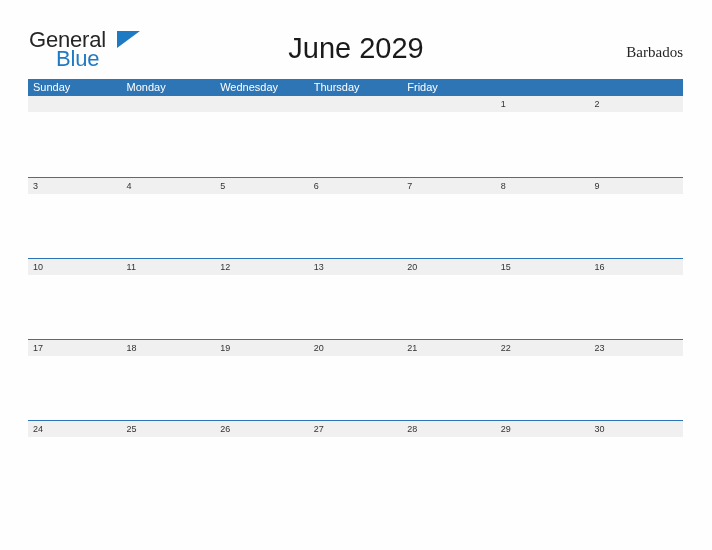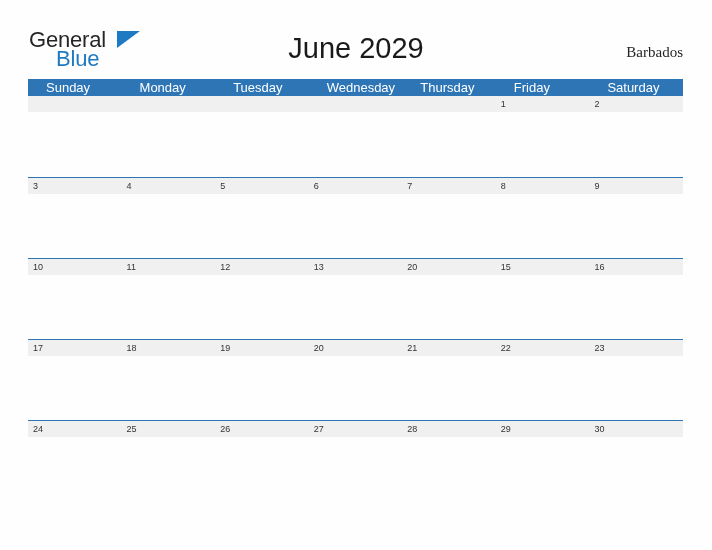--- a/index.html
+++ b/index.html
@@ -89,23 +89,23 @@
 
   .weekday-row {
     display: flex;
     width: 655px;
     height: 17px;
     background: #2e75b6;
   }
   .weekday-cell {
     width: 93.57px;
     box-sizing: border-box;
-    padding-left: 18px;
+    padding-left: 5px;
     color: #ffffff;
-    font-size: 13px;
+    font-size: 11px;
     line-height: 17px;
     font-family: "Liberation Sans", sans-serif;
     white-space: nowrap;
   }
 
   .week-row {
     width: 655px;
     height: 81px;
     position: relative;
   }
@@ -150,25 +150,23 @@
 
   <div class="locale-label">Barbados</div>
 
 </div>
 
 <div class="calendar">
 
   <div class="weekday-row">
     <div class="weekday-cell">Sunday</div>
     <div class="weekday-cell">Monday</div>
-    <div class="weekday-cell">Tuesday</div>
     <div class="weekday-cell">Wednesday</div>
     <div class="weekday-cell">Thursday</div>
     <div class="weekday-cell">Friday</div>
-    <div class="weekday-cell">Saturday</div>
   </div>
 
   <div class="week-row">
     <div class="date-band">
       <div class="day-cell"></div>
       <div class="day-cell"></div>
       <div class="day-cell"></div>
       <div class="day-cell"></div>
       <div class="day-cell"></div>
       <div class="day-cell">1</div>

